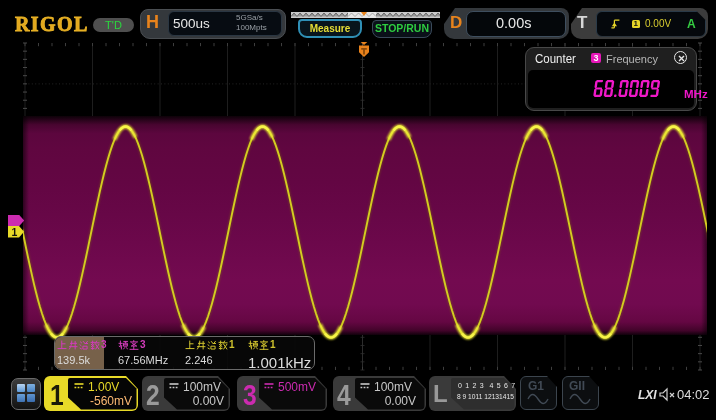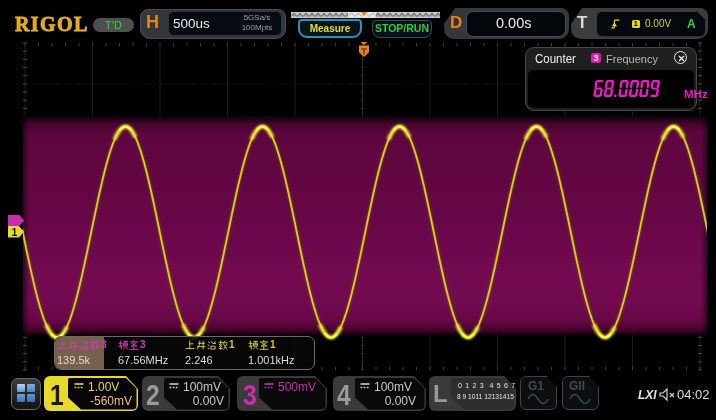--- a/index.html
+++ b/index.html
@@ -87,21 +87,21 @@
 </svg>
 
 <div class="abs" style="left:0;top:0;width:716px;height:42px;background:#000;"></div>
 <div class="abs" style="left:15px;top:13px;font-family:'Liberation Serif',serif;font-weight:bold;font-size:20px;letter-spacing:1.4px;color:#e3a81e;-webkit-text-stroke:0.8px #e9b326;">RIGOL</div>
 <div class="abs" style="left:93px;top:18px;width:41px;height:14px;background:#4f4f4f;border-radius:7px;text-align:center;line-height:14px;font-size:11px;font-weight:normal;color:#2bd83e;">T'D</div>
 
 <div class="abs" style="left:140px;top:9px;width:146px;height:30px;background:#34383c;border:1px solid #4a4e52;border-radius:8px 8px 10px 10px;"></div>
 <div class="abs" style="left:146px;top:12px;font-size:18px;font-weight:bold;color:#e8831c;">H</div>
 <div class="abs" style="left:168px;top:11px;width:114px;height:25px;background:#070c12;border:1px solid #2a3642;border-radius:6px;"></div>
 <div class="abs" style="left:173px;top:15.5px;font-size:13.5px;color:#e8e8e8;">500us</div>
-<div class="abs" style="left:236px;top:13px;width:42px;text-align:center;font-size:8px;line-height:9.5px;color:#9aa0a6;">5GSa/s<br>100Mpts</div>
+<div class="abs" style="left:236px;top:13px;width:42px;text-align:left;font-size:8px;line-height:9.5px;color:#9aa0a6;">5GSa/s<br>100Mpts</div>
 
 <div class="abs" style="left:291px;top:12px;width:149px;height:5.5px;background:#c9c9c9;overflow:hidden;">
  <svg width="149" height="6" viewBox="0 0 149 6" style="display:block">
   <path d="M0 4.5 l3 -3.5 l3 3.5 l3 -3.5 l3 3.5 l3 -3.5 l3 3.5 l3 -3.5 l3 3.5 l3 -3.5 l3 3.5 l3 -3.5 l3 3.5 l3 -3.5 l3 3.5 l3 -3.5 l3 3.5 l3 -3.5 l3 3.5 l3 -3.5 l3 3.5 l3 -3.5 l3 3.5 l3 -3.5 l3 3.5 l3 -3.5 l3 3.5 l3 -3.5 l3 3.5 l3 -3.5 l3 3.5 l3 -3.5 l3 3.5 l3 -3.5 l3 3.5 l3 -3.5 l3 3.5 l3 -3.5 l3 3.5 l3 -3.5 l3 3.5 l3 -3.5 l3 3.5 l3 -3.5 l3 3.5 l3 -3.5 l3 3.5 l3 -3.5 l3 3.5 l3 -3.5 l3 3.5 " stroke="#666" stroke-width="1" fill="#999"></path>
   <rect x="57" y="0" width="28" height="6" fill="#e6e6e6"></rect>
   <path d="M57 4.5 l3.5 -3.5 3.5 3.5 3.5 -3.5 3.5 3.5 3.5 -3.5 3.5 3.5 3.5 -3.5 3.5 3.5" stroke="#999" stroke-width="0.8" fill="none"></path>
  </svg>
 </div>
 <div class="abs" style="left:361px;top:12px;width:0;height:0;border-left:3.5px solid transparent;border-right:3.5px solid transparent;border-top:4.5px solid #e8831c;"></div>
 
@@ -224,21 +224,21 @@
       <path d="M2.5 1 v2.5 M1 3.5 h3.5 M2.5 3.5 v3 M1.2 6.5 l1.3 .8 M4 5.5 l-.5 4 M6 1.5 h4 M8 1.5 v1.8 M6.2 3.3 h3.6 v3.2 h-3.6 z M6.2 5 h3.6 M7 8 l-1.2 1.5 M8.8 8 l1.2 1.5" stroke="#cfc22e" stroke-width="1.05" fill="none" stroke-linecap="round"></path>
     </svg>
     <svg width="10" height="10" viewBox="0 0 10.5 10.5" style="display:block">
       <path d="M5 .5 v1.5 M1.5 2 h7.5 M3 3 l4.5 3 M7.5 3 l-4.5 3 M2.5 6.3 h5.5 M5 6.3 v3.5 M1 9.8 h8.5" stroke="#cfc22e" stroke-width="1.05" fill="none" stroke-linecap="round"></path>
     </svg>
     <span style="font-size:10px;">1</span>
   </div>
 <div class="abs" style="left:57px;top:354px;font-size:11px;color:#dcdcdc;">139.5k</div>
 <div class="abs" style="left:118px;top:354px;font-size:11px;color:#dcdcdc;">67.56MHz</div>
 <div class="abs" style="left:185px;top:354px;font-size:11px;color:#dcdcdc;">2.246</div>
-<div class="abs" style="left:248px;top:354px;font-size:11px;color:#dcdcdc;">1.001kHz</div>
+<div class="abs" style="left:248px;top:354px;font-size:15px;color:#dcdcdc;">1.001kHz</div>
 
 <div class="abs" style="left:0;top:371px;width:716px;height:49px;background:#000;"></div>
 
 <div class="abs" style="left:11px;top:378px;width:30px;height:32px;background:linear-gradient(#3c3c3c,#121212);border:1px solid #6a6a6a;border-radius:7px;"></div>
 <div class="abs" style="left:17px;top:384px;width:8px;height:8px;background:linear-gradient(#b8d4f0,#5e9ad8);border-radius:1px;"></div>
 <div class="abs" style="left:27px;top:384px;width:8px;height:8px;background:linear-gradient(#7eb0e0,#4a84c6);border-radius:1px;"></div>
 <div class="abs" style="left:17px;top:394px;width:8px;height:8px;background:linear-gradient(#6aa0d8,#3e72b4);border-radius:1px;"></div>
 <div class="abs" style="left:27px;top:394px;width:8px;height:8px;background:linear-gradient(#5e94d0,#3a6cae);border-radius:1px;"></div>
 
 <div class="abs" style="left:44px;top:376px;width:94px;height:35px;background:#e8da28;border-radius:6px;clip-path:polygon(0 0,82px 0,100% 13px,100% 100%,0 100%);"></div>

